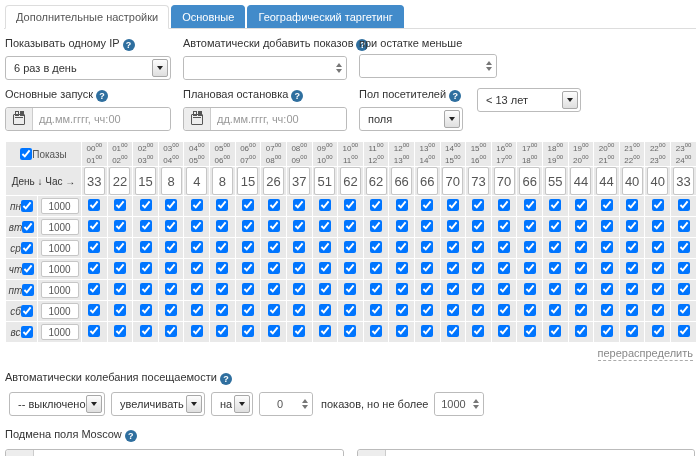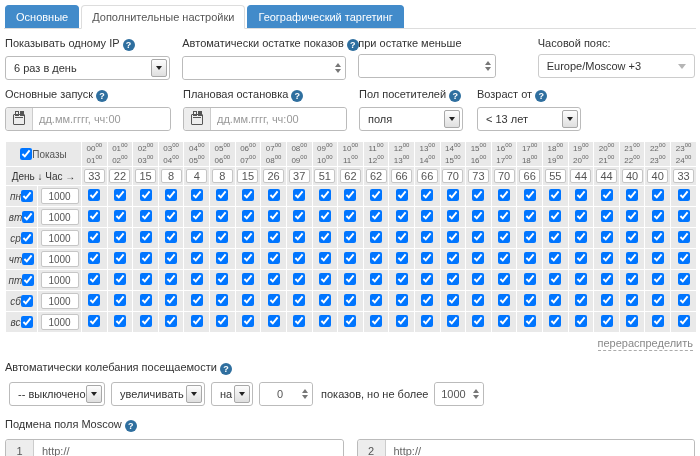--- a/index.html
+++ b/index.html
@@ -57,21 +57,21 @@
   
   .sched { margin:10px 1px 0 1px; border-collapse:separate; border-spacing:1px; table-layout:fixed; width:692px; }
   .sched td { background:#e9e9e9; text-align:center; vertical-align:middle; padding:0; }
   .sched col.c-day { width:31px; } .sched col.c-imp { width:43px; }
   .head-cell { height:24px; font-size:10px; color:#555; }
   .head-cell input { vertical-align:-2px; margin-right:4px; }
   .hour { font-size:8px; color:#666; line-height:1.25; padding:2px 0; }
   .hour sup { font-size:6px; }
   .axis-cell { font-size:10px; color:#333; height:18px; white-space:nowrap; }
   .vcell { height:18px; }
-  .val-input, .imp-input { height:14px; font-size:11px; text-align:center; border:1px solid #c6c6c6;
+  .val-input, .imp-input { height:28px; font-size:13px; text-align:center; border:1px solid #c6c6c6;
     border-radius:2px; color:#555; font-family:inherit; padding:0; background:#fff; }
   .val-input { width:21px; }
   .imp-input { width:38px; height:16px; font-size:10px; }
   .day-cell { font-style:italic; font-size:10px; color:#444; height:20px; white-space:nowrap; }
   .day-cell input { vertical-align:-2px; margin-left:3px; }
   .sched input[type=checkbox] { width:12px; height:12px; margin:0; cursor:pointer; }
 
   .redistribute-row { text-align:right; margin:4px 3px 0 0; }
   .redistribute { color:#888; border-bottom:1px dashed #aaa; cursor:pointer; padding-bottom:1px; }
 
@@ -88,59 +88,53 @@
     border-radius:3px 0 0 3px; display:flex; align-items:center; justify-content:center; color:#555; flex:none; }
   .refgrp input { flex:1; min-width:0; height:100%; border:none; outline:none; font:inherit;
     padding:0 8px; color:#666; border-radius:0 3px 3px 0; }
 </style>
 </head>
 <body>
 
 <div class="page">
 
   <div class="tabs">
+    <div class="tab active">Дополнительные настройки</div>
     <div class="tab">Основные</div>
-    <div class="tab active">Дополнительные настройки</div>
     <div class="tab">Географический таргетинг</div>
   </div>
 
   <div class="form-row">
     <div class="field" style="width:166px">
       <label><span>Показывать одному IP</span><span class="help">?</span></label>
       <div class="ctrl sel">
         <span class="sel-txt">6 раз в день</span>
         <span class="sel-btn"></span>
       </div>
     </div>
     <div class="field" style="width:164px;margin-left:12px">
-      <label><span>Автоматически остатке показов</span><span class="help">?</span></label>
+      <label><span>Автоматически добавить показов</span><span class="help">?</span></label>
       <div class="ctrl numwrap">
         <input type="text" value="" style="">
         <span class="spin">
             <span class="spin-up"></span>
             <span class="spin-dn"></span>
           </span>
       </div>
     </div>
     <div class="field" style="width:138px;margin-left:12px">
       <label><span>при остатке меньше</span></label>
       <div class="ctrl numwrap">
         <input type="text" value="" style="">
         <span class="spin">
             <span class="spin-up"></span>
             <span class="spin-dn"></span>
           </span>
       </div>
     </div>
-    <div class="field" style="width:158px;margin-left:42px">
-      <label><span>Часовой пояс:</span></label>
-      <div class="ctrl sel sel-tz">
-        <span class="sel-txt">Europe/Moscow +3</span>
-      </div>
-    </div>
   </div>
 
   <div class="form-row">
     <div class="field" style="width:166px">
       <label><span>Основные запуск</span><span class="help">?</span></label>
       <div class="ctrl dategrp">
         <span class="date-addon">
             <span class="cal"></span>
           </span>
         <input type="text" placeholder="дд.мм.гггг, чч:00" style="">
@@ -156,21 +150,20 @@
       </div>
     </div>
     <div class="field" style="width:104px;margin-left:12px">
       <label><span>Пол посетителей</span><span class="help">?</span></label>
       <div class="ctrl sel">
         <span class="sel-txt">поля</span>
         <span class="sel-btn"></span>
       </div>
     </div>
     <div class="field" style="width:104px;margin-left:14px">
-      <label><span>Возраст от</span><span class="help">?</span></label>
       <div class="ctrl sel">
         <span class="sel-txt">&lt; 13 лет</span>
         <span class="sel-btn"></span>
       </div>
     </div>
   </div>
 
   <table class="sched">
     <colgroup>
         <col class="c-day">

